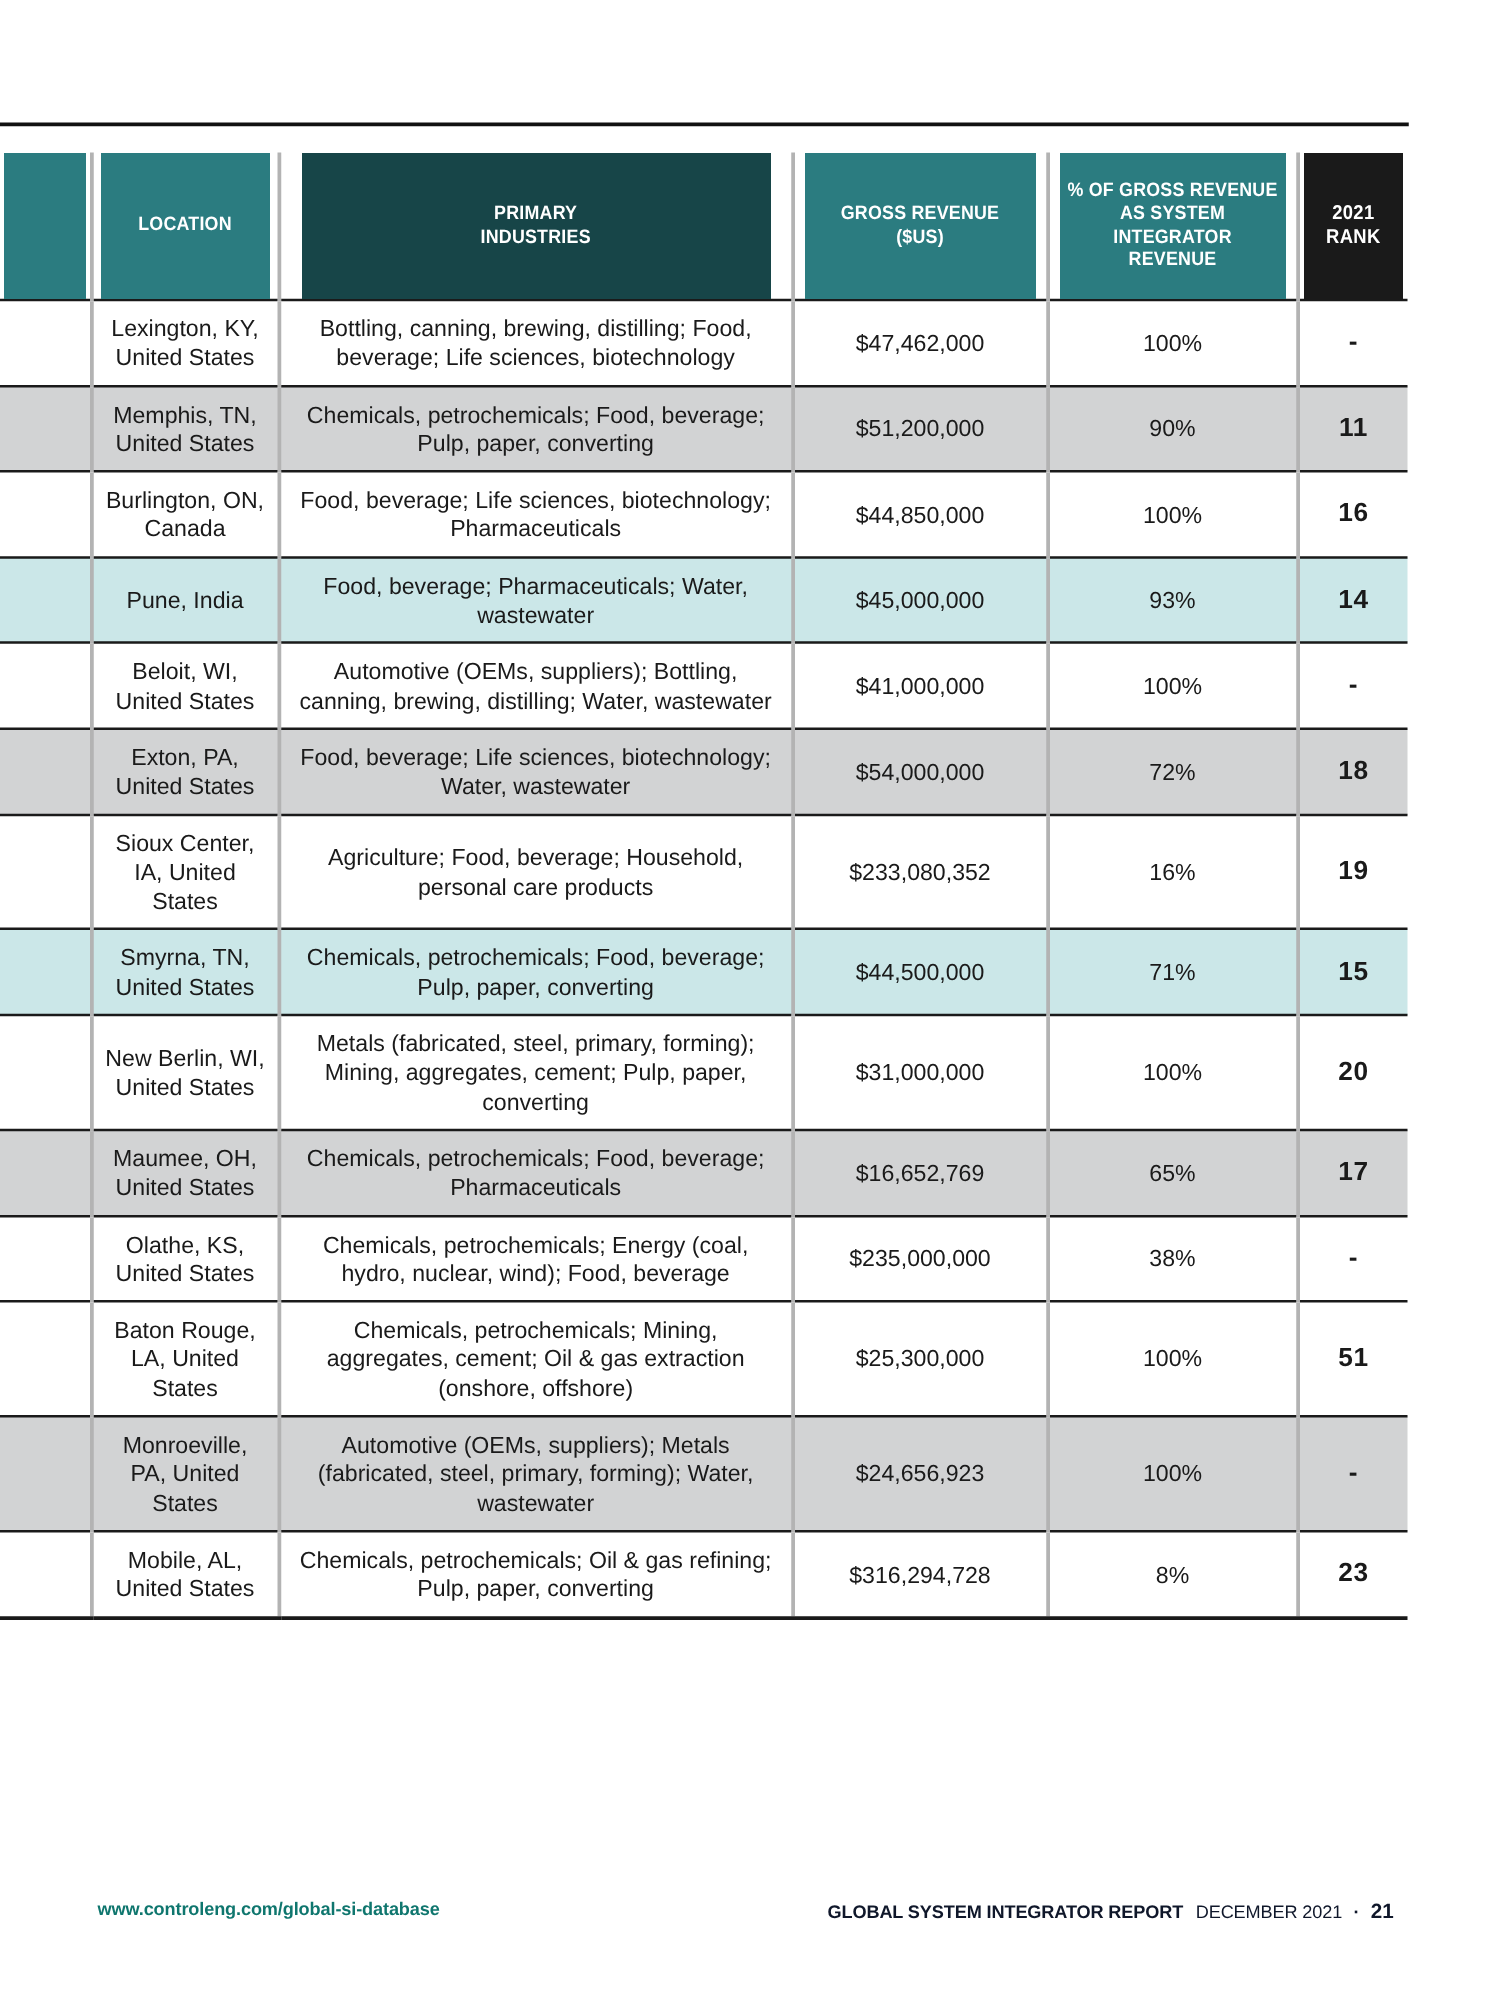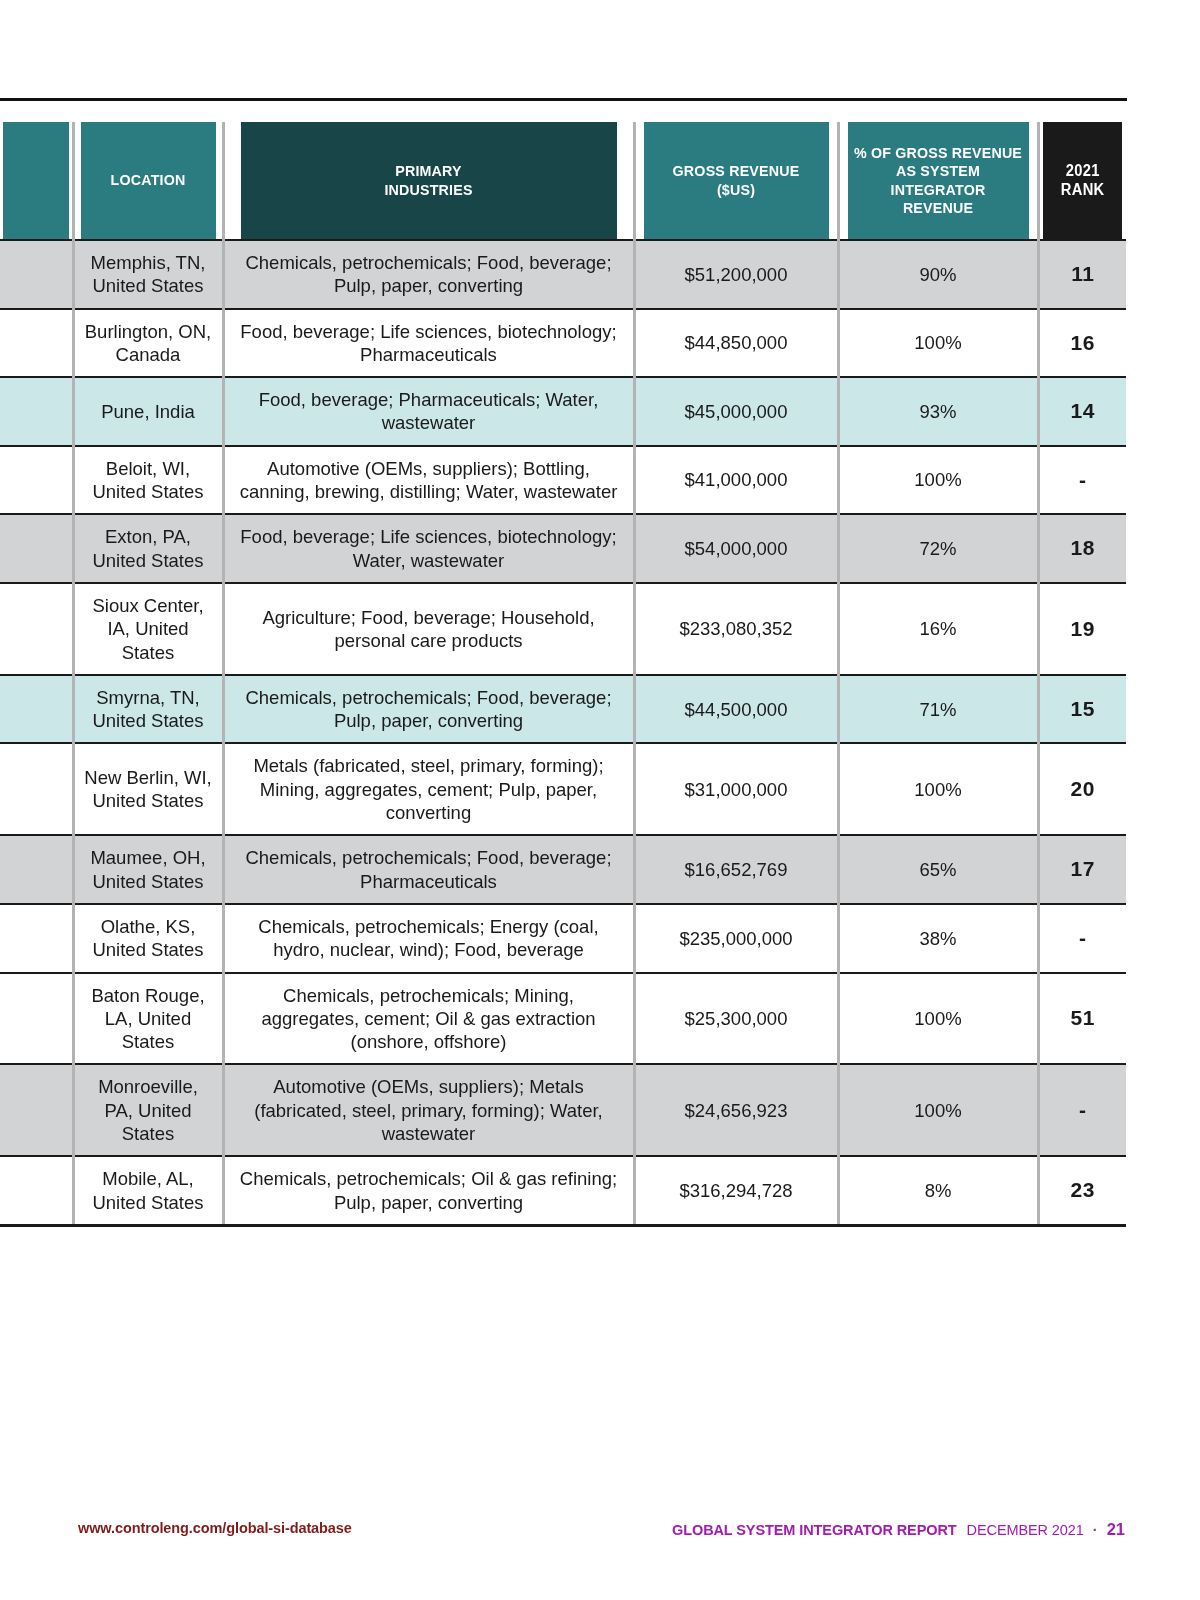--- a/index.html
+++ b/index.html
@@ -117,29 +117,29 @@
     height: 24px;
     display: flex;
     align-items: baseline;
   }
   .footer-left {
     position: absolute;
     left: 78px;
     font-size: 14.5px;
     font-weight: bold;
     letter-spacing: -0.1px;
-    color: #7f1d1d;
+    color: #0f766e;
     white-space: nowrap;
   }
   .footer-right {
     position: absolute;
-    right: 2px;
+    right: 12px;
     white-space: nowrap;
     font-size: 14.5px;
-    color: #a21caf;
+    color: #0f172a;
     margin-left: 14px;
   }
   .footer-right .fr-title {
     font-weight: bold;
     letter-spacing: -0.1px;
   }
   .footer-right .fr-date {
     font-weight: normal;
     letter-spacing: -0.1px;
     margin-left: 6px;
@@ -188,20 +188,28 @@
           <span>AS SYSTEM INTEGRATOR</span><br>
           <span>REVENUE</span>
         </th>
         <th class="h-rank">
           <span>2021</span><br>
           <span>RANK</span>
         </th>
       </tr>
     </thead>
     <tbody id="table-body">
+        <tr class="tint-white">
+          <td class="td-company"></td>
+          <td class="td-location">Lexington, KY, United States</td>
+          <td class="td-industries">Bottling, canning, brewing, distilling; Food, beverage; Life sciences, biotechnology</td>
+          <td class="td-revenue">$47,462,000</td>
+          <td class="td-pct">100%</td>
+          <td class="td-rank">-</td>
+        </tr>
         <tr class="tint-gray">
           <td class="td-company"></td>
           <td class="td-location">Memphis, TN, United States</td>
           <td class="td-industries">Chemicals, petrochemicals; Food, beverage; Pulp, paper, converting</td>
           <td class="td-revenue">$51,200,000</td>
           <td class="td-pct">90%</td>
           <td class="td-rank">11</td>
         </tr>
         <tr class="tint-white">
           <td class="td-company"></td>

